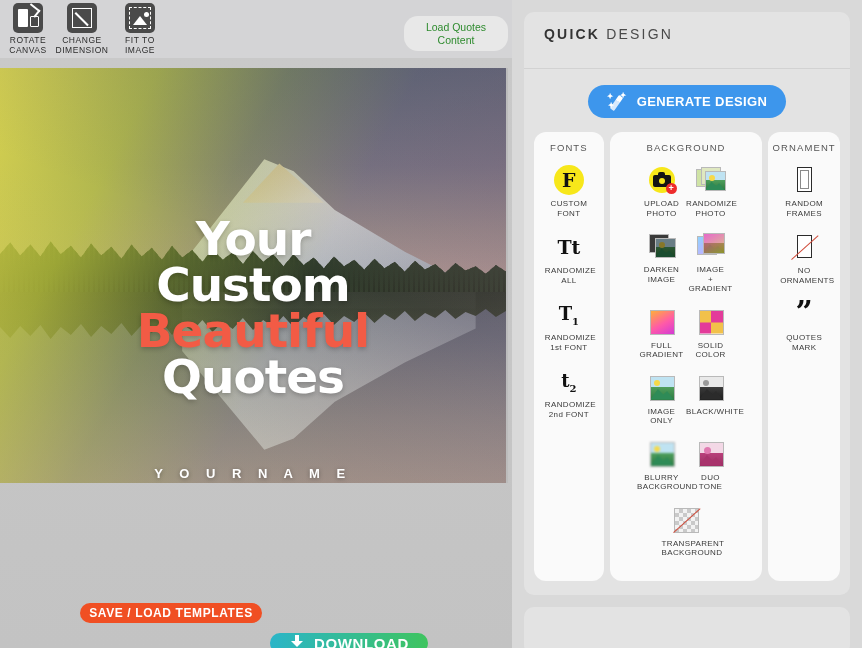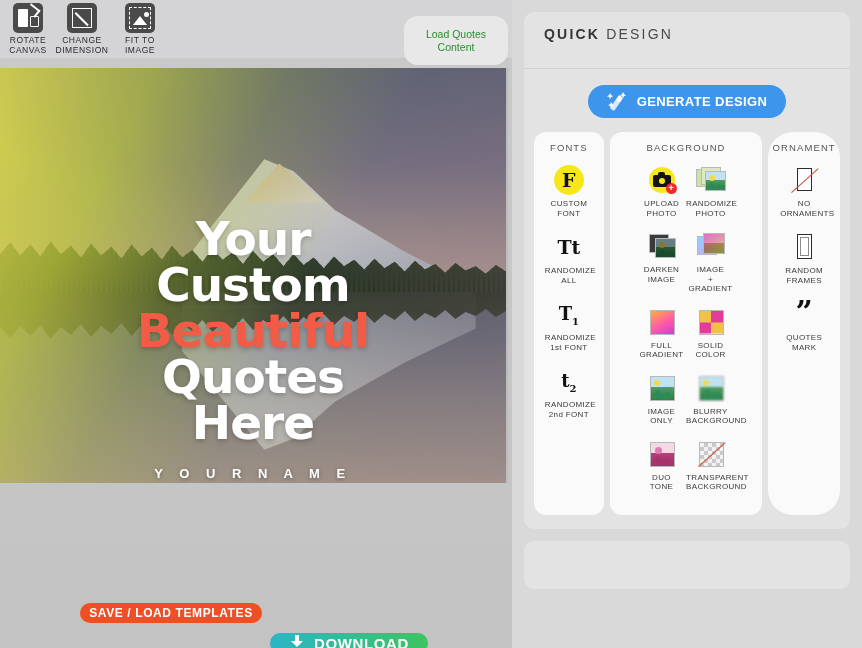--- a/index.html
+++ b/index.html
@@ -50,21 +50,21 @@
     content:''; position:absolute; background:#fff;
   }
   .ic-dim-d::before { left:0; top:0; width:18px; height:1.6px; transform-origin:0 0; transform:rotate(45deg); }
   .ic-fit-f { position:absolute; left:4px; top:4px; right:4px; bottom:4px; border:1.5px dashed #fff; }
   .ic-fit-m { position:absolute; left:8px; bottom:8px; width:0; height:0;
               border-left:7px solid transparent; border-right:7px solid transparent; border-bottom:9px solid #fff; }
   .ic-fit-s { position:absolute; left:19px; top:9px; width:5px; height:5px; background:#fff; border-radius:50%; }
 
   #load-quotes {
     position: absolute; left: 404px; top: 16px;
-    width: 104px; padding: 12px 4px;
+    width: 104px; padding: 5px 4px;
     background: #e8e8e8; border: none; border-radius: 14px;
     color: #2e8b2e; font-size: 10.5px; line-height: 12.5px;
     text-align: center; cursor: pointer; font-family: inherit;
   }
 
   
   #canvas {
     position: absolute; left: 0; top: 68px; width: 508px; height: 415px;
     overflow: hidden; border-right: 2px solid #bcbcbc;
   }
@@ -190,21 +190,21 @@
     transform: rotate(35deg);
   }
   .spark { position:absolute; color:#fff; font-size:8px; line-height:8px; }
 
   #opt-groups { display:flex; gap:6px; padding:0 10px 14px; }
   .grp { background:#fafafa; border-radius:12px; padding:10px 4px 12px; }
   .grp-title { text-align:center; font-size:9.5px; letter-spacing:1.1px; color:#555; margin-bottom:12px; }
   .grp-body { display:flex; flex-wrap:wrap; justify-content:center; }
   #grp-fonts { width:72px; }
   #grp-bg { width:158px; }
-  #grp-orn { width:74px;border-radius:25px; }
+  #grp-orn { width:74px; }
   #grp-fonts .grp-body, #grp-orn .grp-body { flex-direction:column; align-items:center; gap:14px; }
   #grp-bg .grp-body { gap:2px 0; }
 
   .opt { width:48px; text-align:center; cursor:pointer; }
   #grp-bg .opt { width:49px; margin-bottom:11px; }
   .opt-ico { width:30px; height:30px; margin:0 auto 4px; position:relative; }
   .opt-lbl { font-size:8px; line-height:9.5px; letter-spacing:.35px; color:#3a3a3a; }
 
   
   .yellow-circle { width:30px; height:30px; border-radius:50%; background:#f7e71a; display:flex; align-items:center; justify-content:center; }
@@ -324,21 +324,20 @@
         <div class="forest-r"></div>
         <div class="tint"></div>
         <div class="tint2"></div>
       </div>
 
       <div id="quote-block">
         <div class="qline">Your</div>
         <div class="qline">Custom</div>
         <div class="qline accent">Beautiful</div>
         <div class="qline">Quotes</div>
-        <div class="qline">Here</div>
       </div>
 
       <div id="author-name">Y O U R   N A M E</div>
     </div>
 
     <div id="bottom-bar">
       <button class="bbtn" id="save-load-btn">SAVE / LOAD TEMPLATES</button>
       <button class="bbtn" id="download-btn">
         <span class="dl-ico">
             <span class="dl-base"></span>
@@ -476,20 +475,29 @@
                 <span class="imgonly">
                     <span class="ph-img"></span>
                     <span class="ph-sun"></span>
                     <span class="ph-hill"></span>
                   </span>
               </div>
               <div class="opt-lbl">IMAGE</div>
               <div class="opt-lbl">ONLY</div>
             </div>
 
+            <div class="opt">
+              <div class="opt-ico">
+                <span class="bw">
+                    <span class="bw-sun"></span>
+                    <span class="bw-hill"></span>
+                  </span>
+              </div>
+              <div class="opt-lbl">BLACK/WHITE</div>
+            </div>
 
             <div class="opt">
               <div class="opt-ico">
                 <span class="blurry">
                     <span class="ph-img"></span>
                     <span class="ph-sun"></span>
                     <span class="ph-hill"></span>
                   </span>
               </div>
               <div class="opt-lbl">BLURRY</div>
@@ -517,34 +525,34 @@
             </div>
 
           </div>
         </div>
 
         <div class="grp" id="grp-orn">
           <div class="grp-title">ORNAMENT</div>
           <div class="grp-body">
             <div class="opt">
               <div class="opt-ico">
-                <span class="noorn"></span>
-                  <span class="slash"></span>
-              </div>
-              <div class="opt-lbl">NO</div>
-              <div class="opt-lbl">ORNAMENTS</div>
-            </div>
-            <div class="opt">
-              <div class="opt-ico">
                   <span class="frame-empty"></span>
                 </div>
               <div class="opt-lbl">RANDOM</div>
               <div class="opt-lbl">FRAMES</div>
             </div>
             <div class="opt">
+              <div class="opt-ico">
+                <span class="noorn"></span>
+                  <span class="slash"></span>
+              </div>
+              <div class="opt-lbl">NO</div>
+              <div class="opt-lbl">ORNAMENTS</div>
+            </div>
+            <div class="opt">
               <div class="opt-ico"><span class="glyph-quote">”</span></div>
               <div class="opt-lbl">QUOTES</div>
               <div class="opt-lbl">MARK</div>
             </div>
           </div>
         </div>
 
       </div>
     </div>
 

